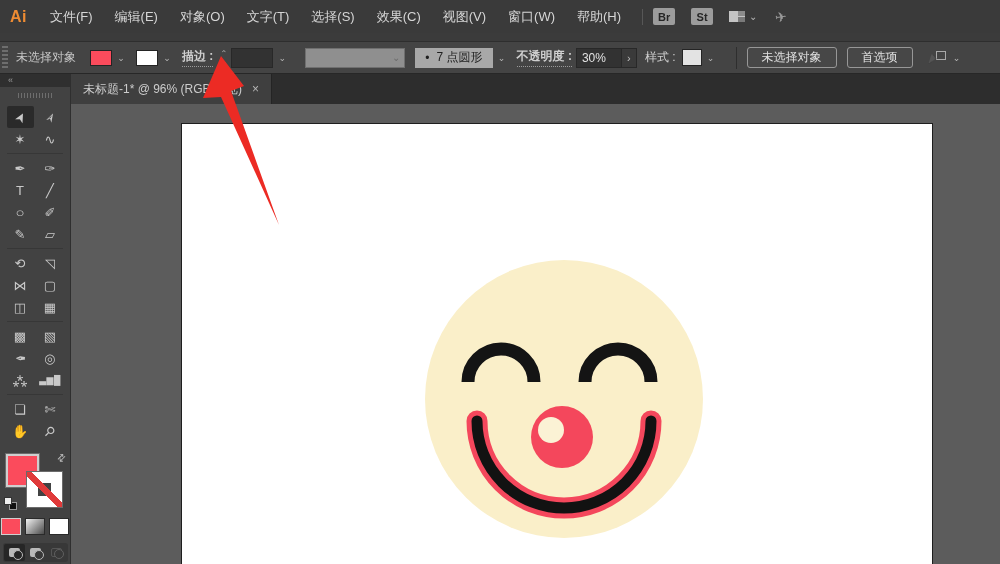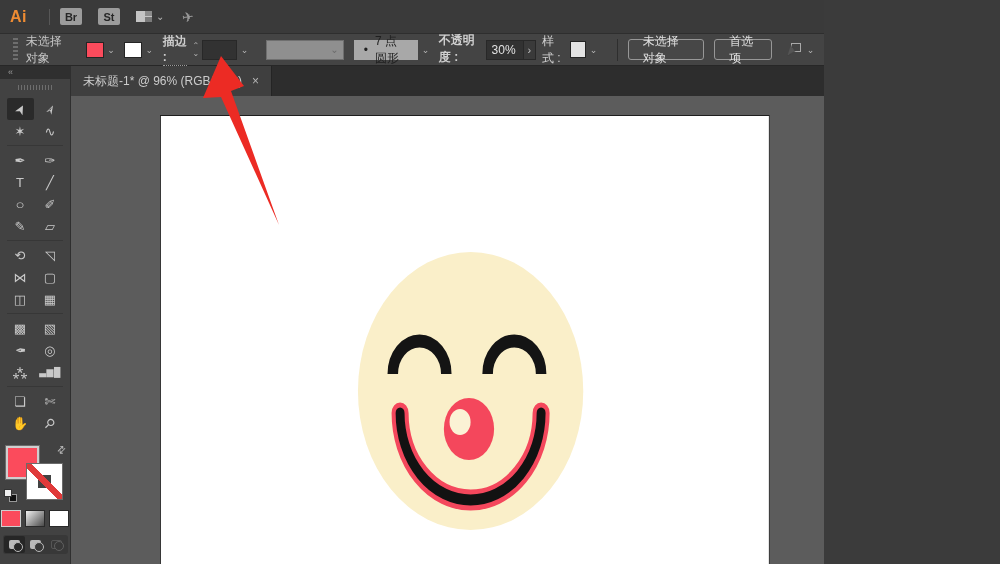--- a/index.html
+++ b/index.html
@@ -14,21 +14,21 @@
   .chip { width:22px; height:17px; background:#9c9c9c; color:#262626; font-size:11px; font-weight:bold;
     border-radius:2px; display:flex; align-items:center; justify-content:center; margin-right:16px; }
   .ws-icon { position:relative; width:16px; height:11px; background:#c4c4c4; margin-right:4px; }
   .ws-icon::before { content:""; position:absolute; right:0; top:0; width:7px; height:5px; background:#8c8c8c; }
   .ws-icon::after  { content:""; position:absolute; right:0; bottom:0; width:7px; height:5px; background:#7a7a7a; }
   .chev { color:#b5b5b5; font-size:10px; line-height:10px; }
   .cslive { color:#9a9a9a; font-size:14px; margin-left:18px; transform:rotate(-8deg); }
 
   
   .controlbar { height:33px; background:#444444; border-top:1px solid #2e2e2e; border-bottom:1px solid #272727;
-    display:flex; align-items:center; font-size:12px; color:#cfcfcf; padding-left:13px; }
+    display:flex; align-items:center; font-size:12px; color:#cfcfcf; padding-left:2px;margin-top:8px; }
   .cb-grip { width:6px; height:24px; margin-right:8px;
     background:repeating-linear-gradient(to bottom,#6e6e6e 0 2px,transparent 2px 4px); }
   .cb-status { color:#c6c6c6; margin-right:14px; }
   .swatch { width:22px; height:16px; border:1px solid #242424; }
   .swatch.none { background:#fff; position:relative; overflow:hidden; }
   .diag { background-image:linear-gradient(45deg, transparent 42%, #e03a3a 42%, #e03a3a 58%, transparent 58%); }
   .chevbox { width:14px; height:16px; display:flex; align-items:center; justify-content:center;
     color:#b8b8b8; font-size:9px; margin:0 8px 0 2px; }
   .dotted-label { border-bottom:1px dotted #9a9a9a; padding-bottom:1px; margin-right:4px; cursor:default;font-weight:bold; }
   .stepper { display:flex; flex-direction:column; width:13px; height:18px; color:#b5b5b5; font-size:8px;
@@ -110,29 +110,30 @@
     border-radius:50%; background:#383838; border:1.5px solid #b9b9b9; }
   .dm.active .shape::after { background:#262626; }
   .dm.disabled { opacity:.3; }
   .dm.disabled .shape { background:transparent; border:1px solid #9a9a9a; }
 
   .canvas { flex:1; position:relative; }
   .canvas svg { position:absolute; inset:0; display:block; }
 
   #arrow-overlay { position:absolute; left:0; top:0; width:1000px; height:564px;
     pointer-events:none; z-index:50; }
-  .page { position:relative; width:824px; height:564px; }
+  .page { position:relative; width:1000px; height:564px; }
 </style>
 </head>
 <body>
 
 <div class="page">
 
   <div class="menubar">
     <span class="logo">Ai</span>
+    <span id="menu-items"><span class="menu-item">文件(F)</span><span class="menu-item">编辑(E)</span><span class="menu-item">对象(O)</span><span class="menu-item">文字(T)</span><span class="menu-item">选择(S)</span><span class="menu-item">效果(C)</span><span class="menu-item">视图(V)</span><span class="menu-item">窗口(W)</span><span class="menu-item">帮助(H)</span></span>
     <span class="mb-sep"></span>
     <span class="chip">Br</span>
     <span class="chip">St</span>
     <span class="ws-icon"></span>
     <span class="chev">⌄</span>
     <span class="cslive">✈</span>
   </div>
 
   <div class="controlbar">
     <span class="cb-grip"></span>

